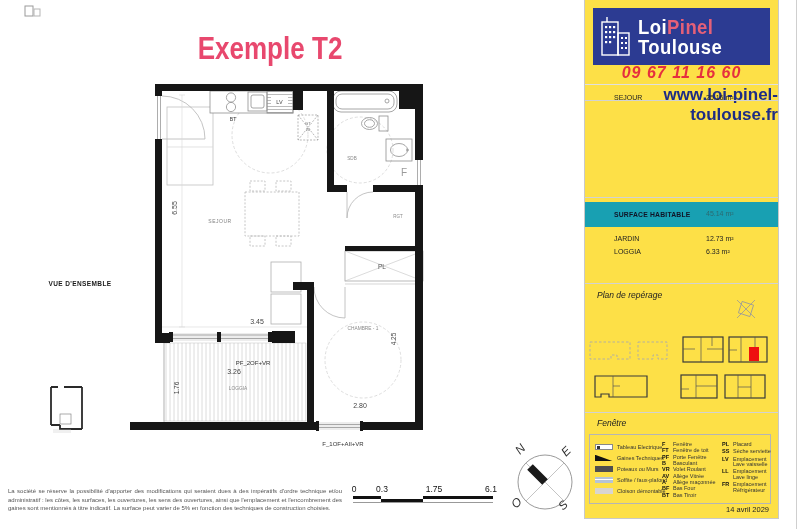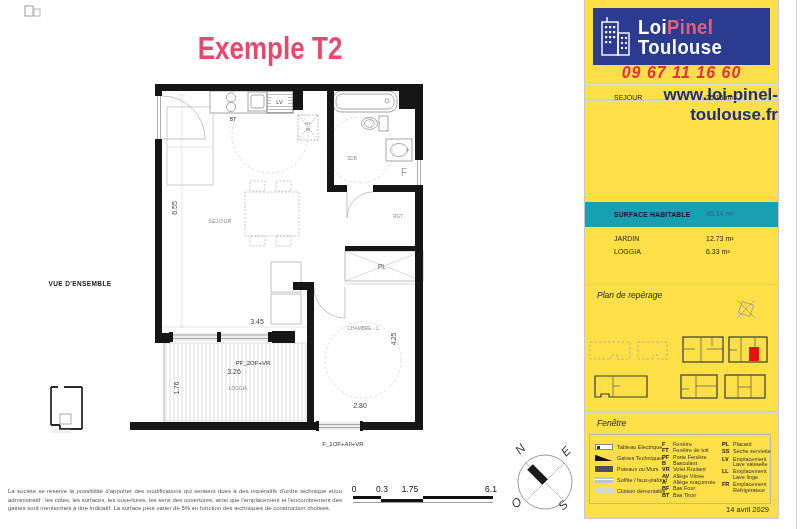--- a/index.html
+++ b/index.html
@@ -252,21 +252,21 @@
     <line x1="42" y1="46" x2="27" y2="31" stroke="#1a1a1a" stroke-width="8"></line>
     <text x="17" y="19" font-size="12" font-style="italic" fill="#333" transform="rotate(-45 17 19)">N</text>
     <text x="63" y="21" font-size="12" font-style="italic" fill="#333" transform="rotate(-45 63 21)">E</text>
     <text x="13" y="73" font-size="12" font-style="italic" fill="#333" transform="rotate(-45 13 73)">O</text>
     <text x="60" y="75" font-size="12" font-style="italic" fill="#333" transform="rotate(-45 60 75)">S</text>
   </svg>
 
   <div class="scalebar">
     <span class="lbl" style="left:4px">0</span>
     <span class="lbl" style="left:32px">0.3</span>
-    <span class="lbl" style="left:60px">1.75</span>
+    <span class="lbl" style="left:84px">1.75</span>
     <span class="lbl" style="left:141px">6.1</span>
     <div class="bar">
       <div class="seg" style="left:0;top:0;width:28px"></div>
       <div class="seg" style="left:28px;top:3px;width:42px"></div>
       <div class="seg" style="left:70px;top:0;width:70px"></div>
       <div class="base"></div>
     </div>
   </div>
 
   <div class="disclaimer">La société se réserve la possibilité d'apporter des modifications qui seraient dues à des impératifs d'ordre technique et/ou administratif : les côtes, les surfaces, les ouvertures, les sens des ouvertures, ainsi que l'emplacement et l'encombrement des gaines sont mentionnés à titre indicatif. La surface peut varier de 5% en fonction des techniques de construction choisies.</div>

